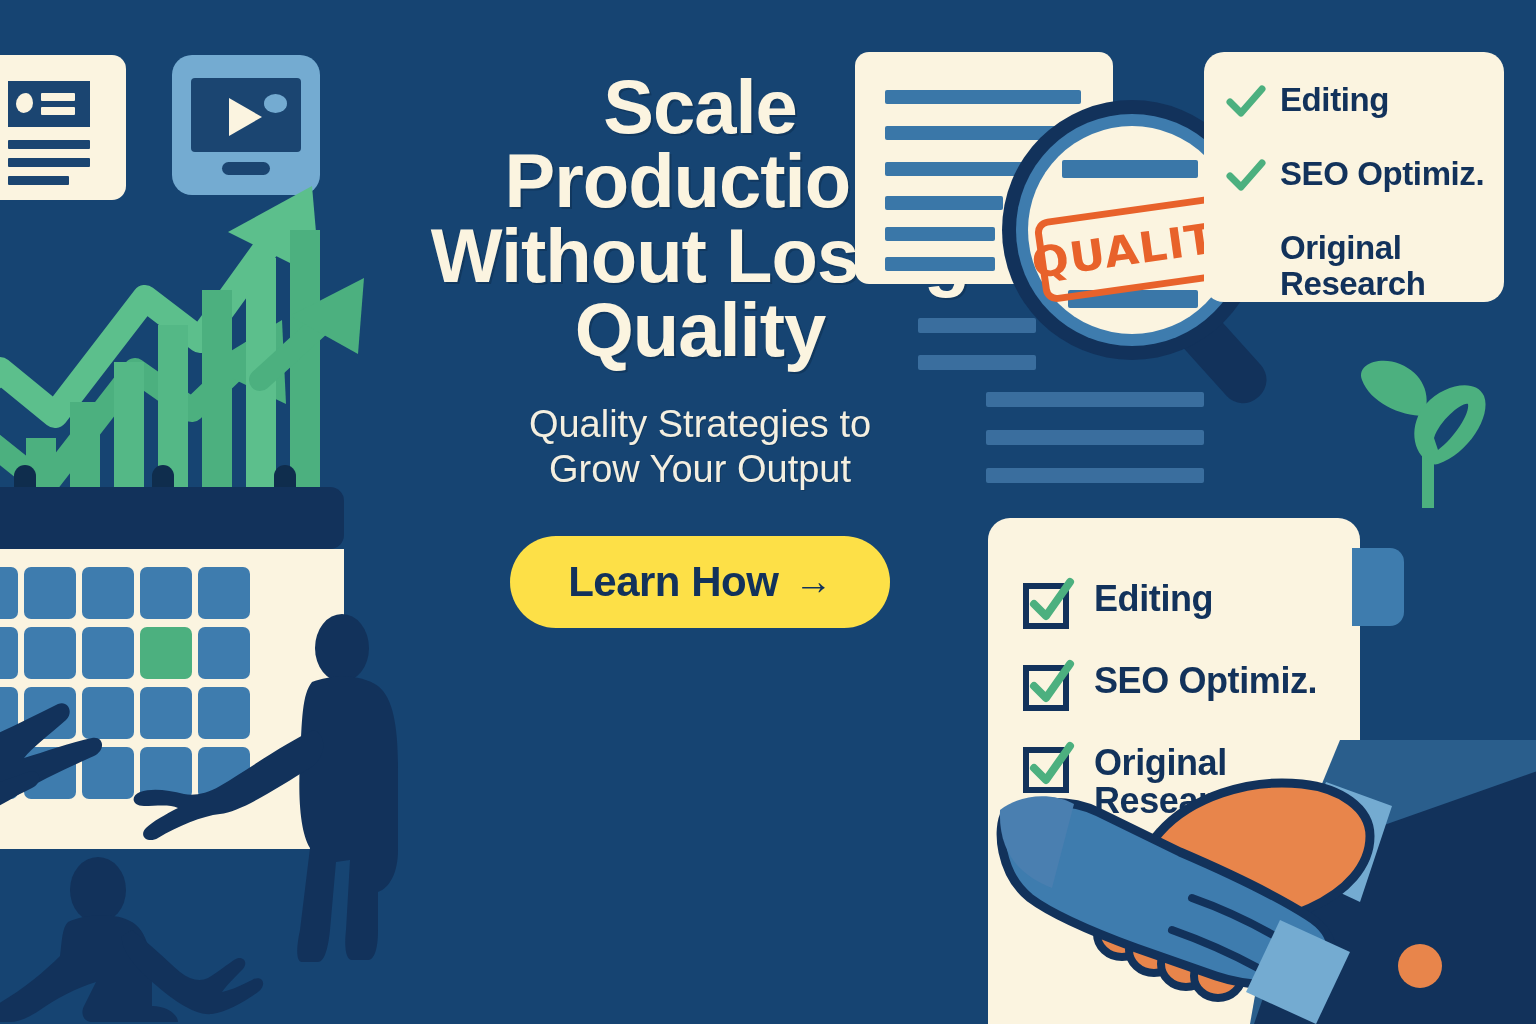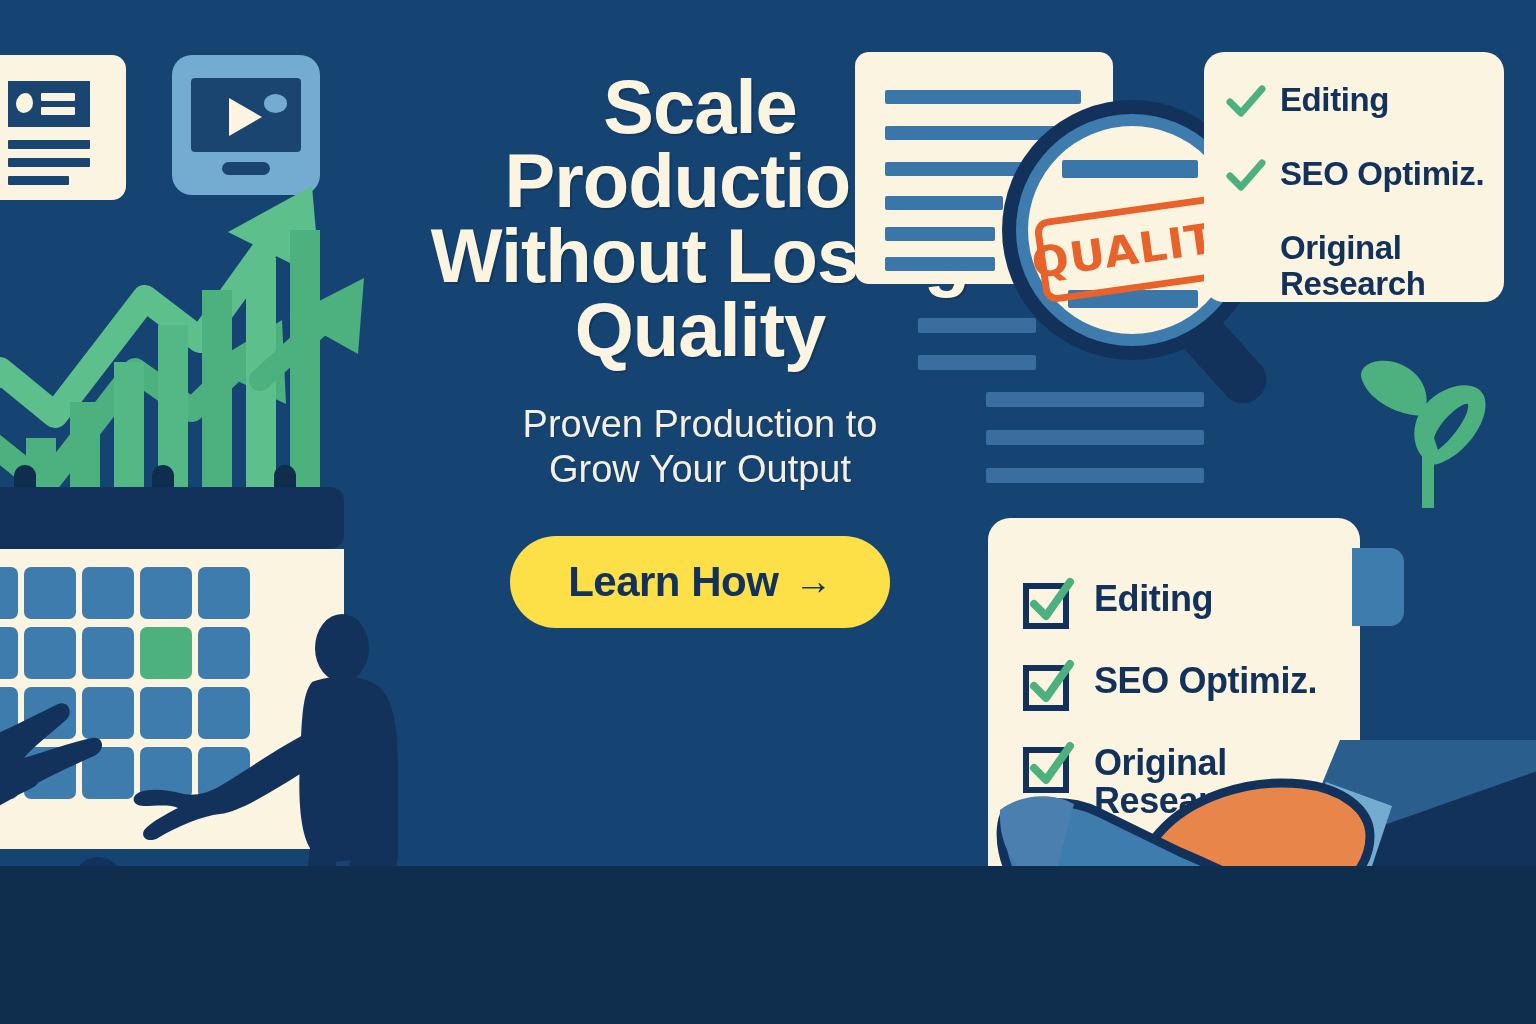--- a/index.html
+++ b/index.html
@@ -4,21 +4,21 @@
 <title>Scale Content Production Banner</title>
 <style>
   html, body {
     margin: 0;
     padding: 0;
     background: #0f2d4d;
   }
   #stage {
     position: relative;
     width: 1536px;
-    height: 866px;
+    height: 1024px;
     overflow: hidden;
     background: #164472;
     font-family: "Liberation Sans", "DejaVu Sans", sans-serif;
   }
 
   
   .abs { position: absolute; }
 
   
   #article-icon {
@@ -391,21 +391,21 @@
   </div>
 
   <div class="abs" id="copy">
     <h1 id="headline">
       <span class="hl-line">Scale</span>
       <span class="hl-line">Production</span>
       <span class="hl-line">Without Losing</span>
       <span class="hl-line">Quality</span>
     </h1>
     <p id="subhead">
-      <span class="sub-line">Proven Production to</span>
+      <span class="sub-line">Quality Strategies to</span>
       <span class="sub-line">Grow Your Output</span>
     </p>
     <button id="cta">
       <span>Learn How</span>
       <span class="cta-arrow">→</span>
     </button>
   </div>
 
   <div class="abs loose-line" style="left:918px; top:318px; width:118px;"></div>
   <div class="abs loose-line" style="left:918px; top:355px; width:118px;"></div>

